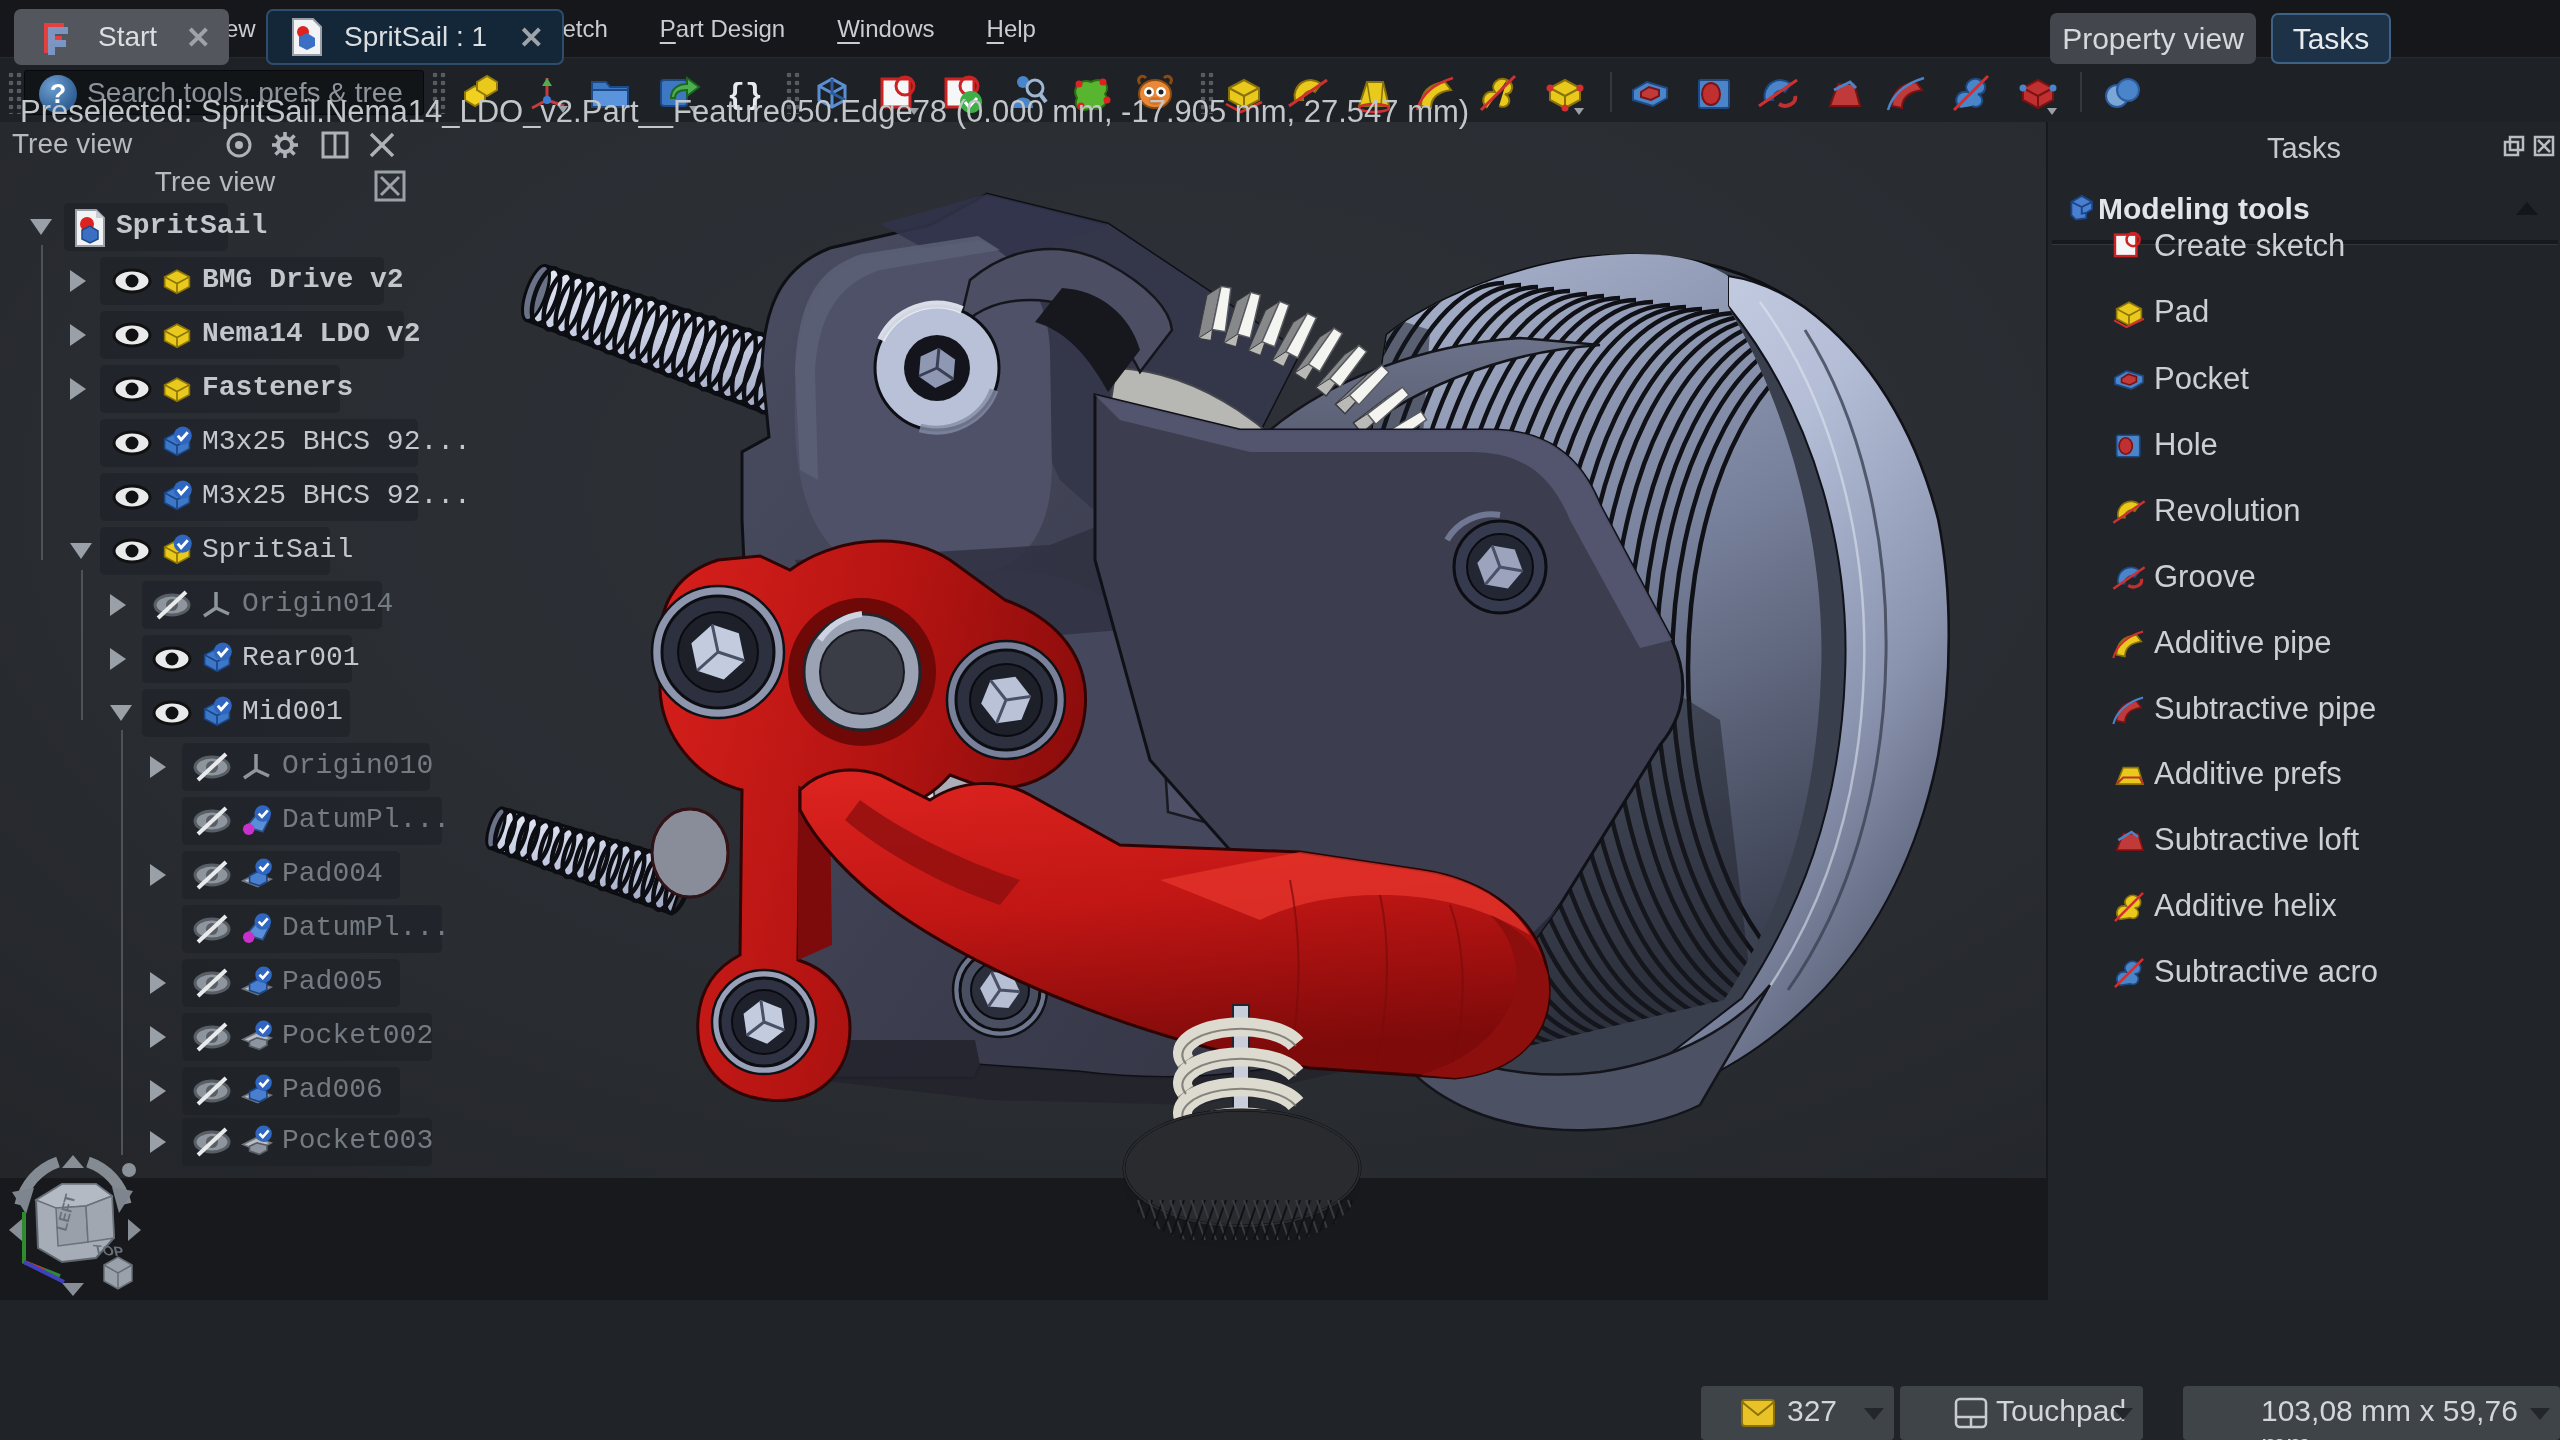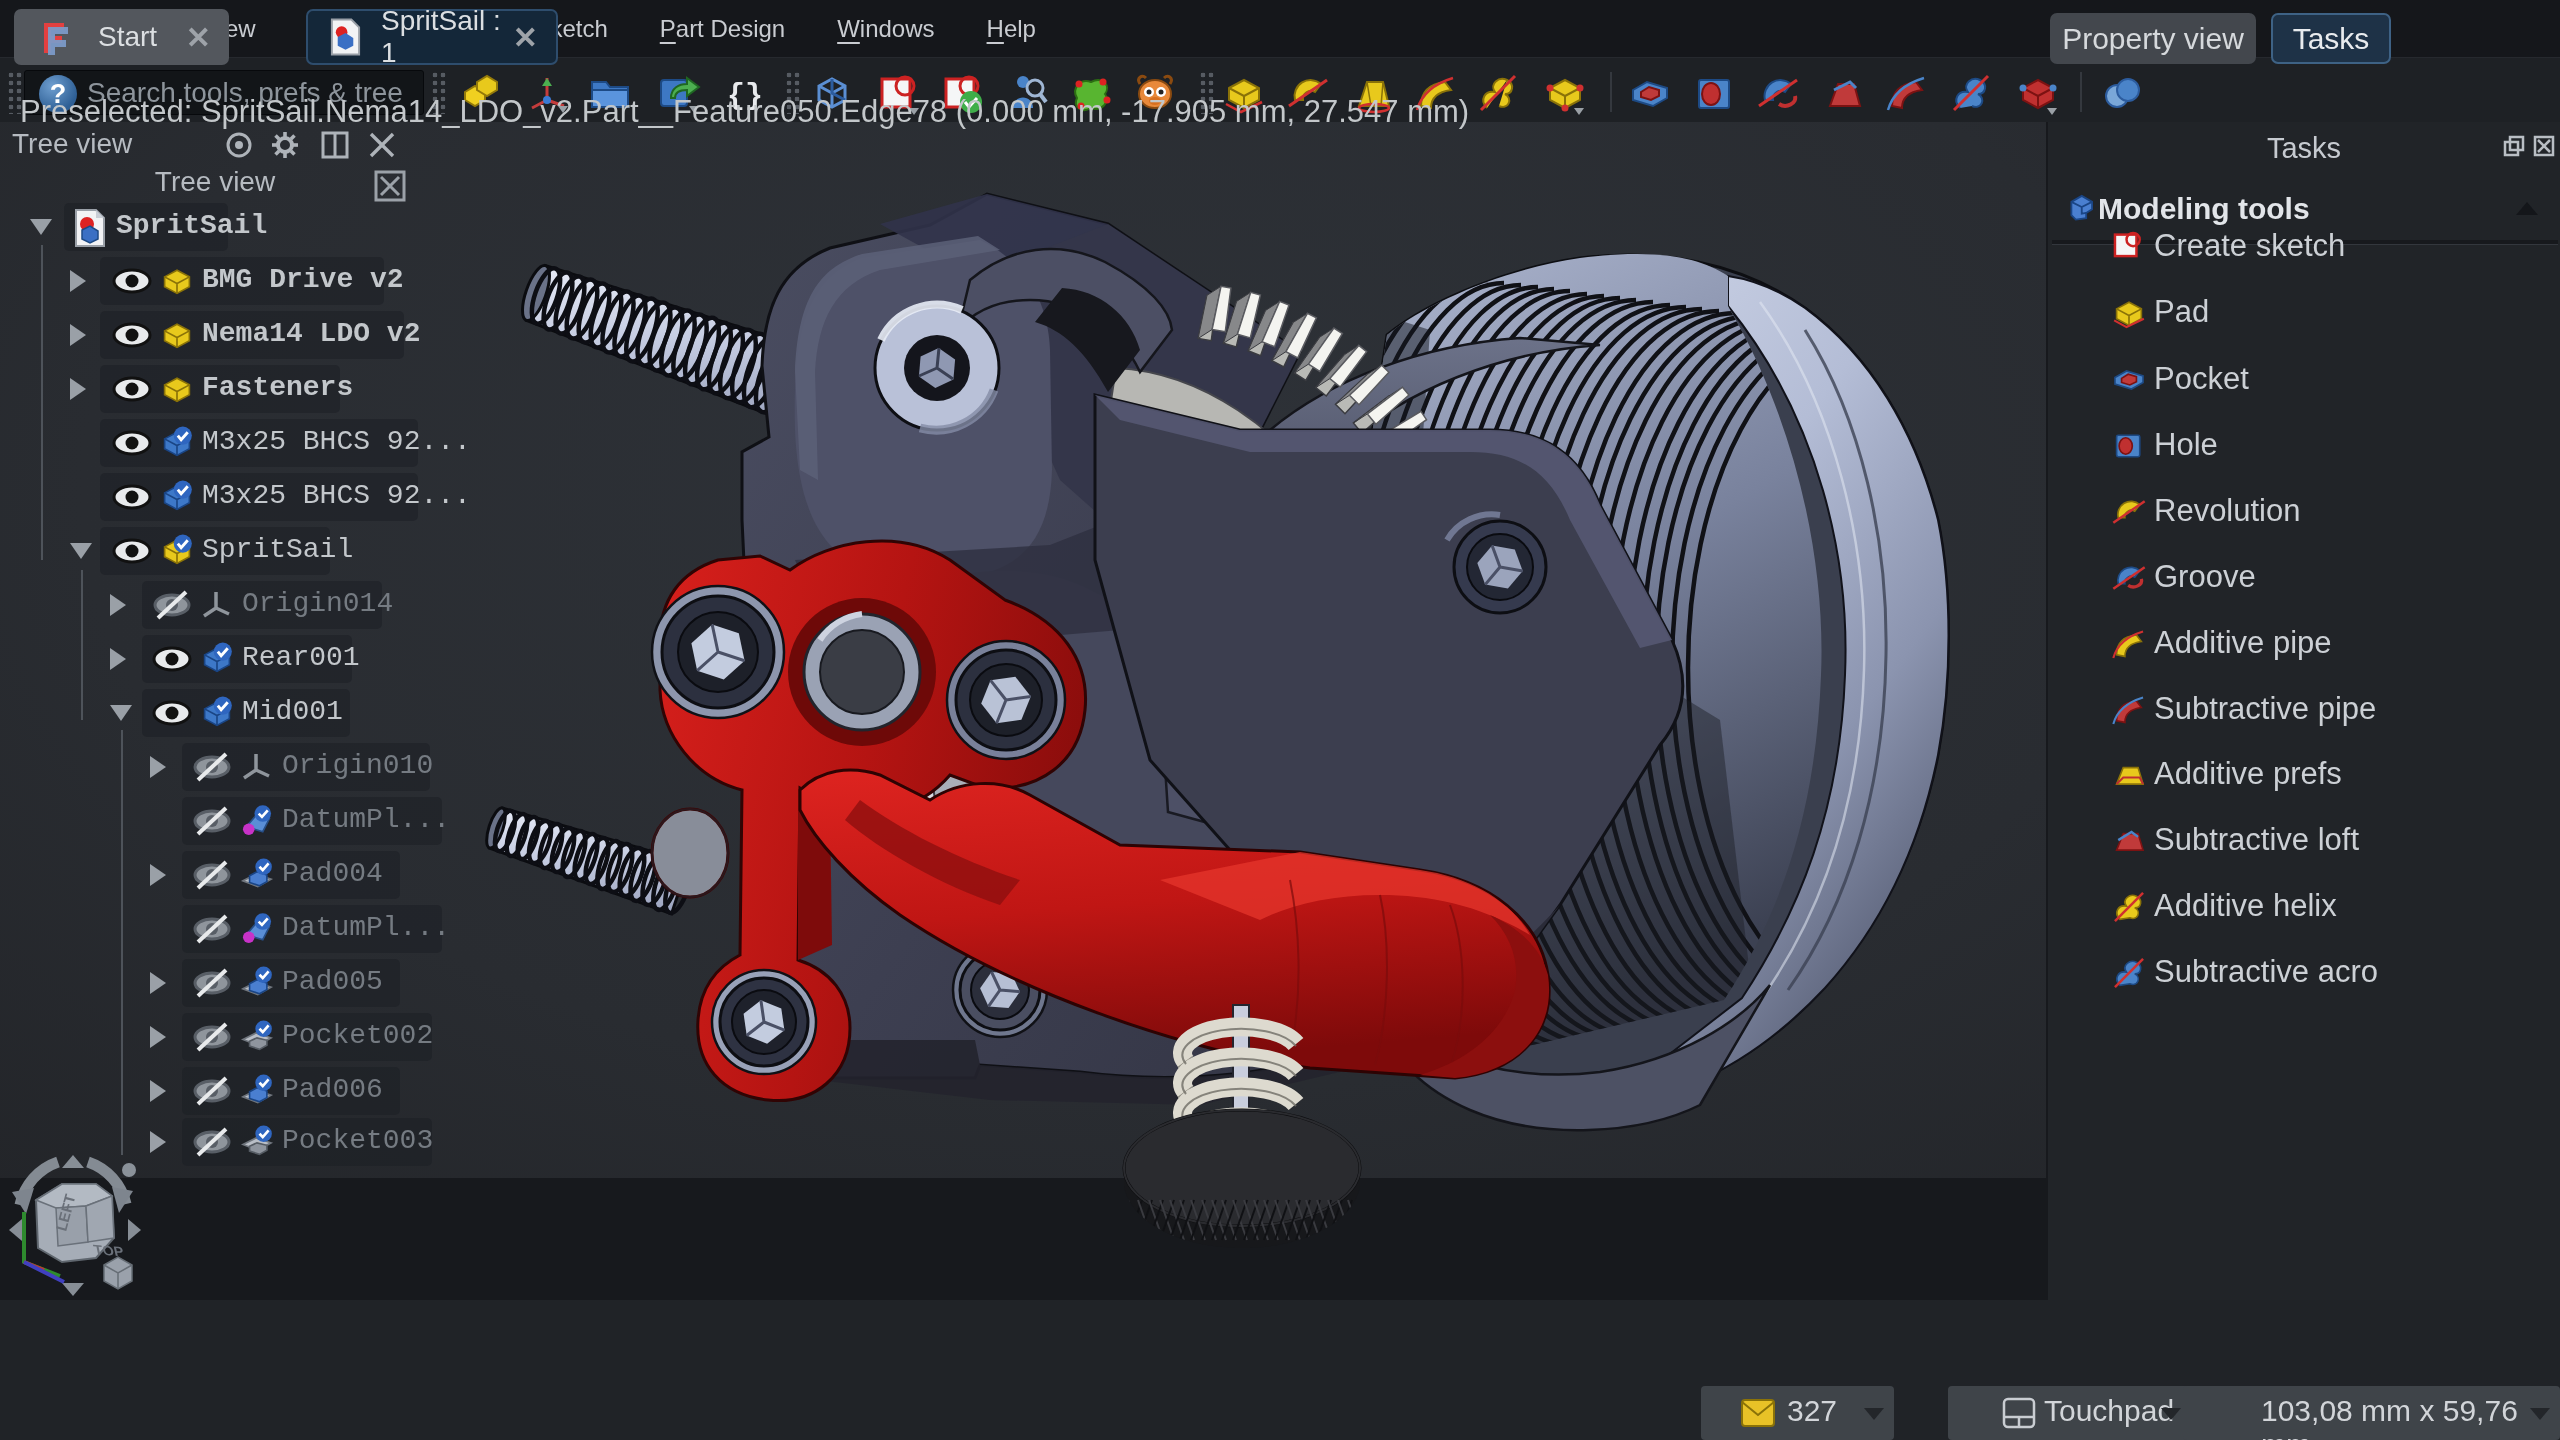--- a/index.html
+++ b/index.html
@@ -44,21 +44,21 @@
 #mtools .mt { position:absolute; left:50px; top:14px; font-size:30px; font-weight:bold; color:#e2e5e9; }
 #mtoolsline { position:absolute; top:118px; left:4px; width:506px; height:5px; background:#17191d;
   border-bottom:1px solid #33373d; }
 .titem { position:absolute; left:106px; font-size:31px; color:#ccd0d5; }
 .ticonR { position:absolute; left:62px; width:36px; height:36px; }
 
 #bottombar { position:absolute; left:0; top:1300px; width:2560px; height:140px; background:#202327; }
 .tab { position:absolute; top:9px; height:56px; border-radius:7px; font-size:28px; color:#dcdfe2;
   display:flex; align-items:center; }
 #tab1 { left:14px; width:215px; background:#53575d; }
-#tab2 { left:266px; width:252px; background:#142739; border:2px solid #2e4d6d;margin-left:40px; }
+#tab2 { left:266px; width:298px; background:#142739; border:2px solid #2e4d6d; }
 .tabx { color:#9ea3a9; font-size:30px; margin-left:auto; margin-right:18px; font-weight:bold;}
 #statustext { position:absolute; left:20px; top:94px; font-size:31px; color:#c3c7ca; }
 .btn { position:absolute; top:13px; height:51px; border-radius:7px; font-size:30px; color:#d6d9dc;
   text-align:center; }
 #btnprop { left:2050px; width:206px; background:#43474d; line-height:51px; }
 #btntasks { left:2271px; width:120px; background:#1e3247; border:2px solid #3e6285; line-height:47px; color:#e8ebee; }
 .sbox { position:absolute; top:1386px; height:54px; background:#3f4449; border-radius:4px; color:#d2d5d9;
   font-size:30px; }
 .sarrow { position:absolute; right:10px; top:22px; width:0; height:0; border-left:10px solid transparent;
   border-right:10px solid transparent; border-top:12px solid #23262a; }
@@ -910,21 +910,21 @@
     <div class="btn" id="btnprop">Property view</div>
     <div class="btn" id="btntasks">Tasks</div>
     <div class="sbox" style="left:1701px;width:193px;">
       <svg style="position:absolute;left:40px;top:11px" width="34" height="32" viewBox="0 0 34 32">
 <rect x="1" y="3" width="32" height="26" rx="3" fill="#e8c227" stroke="#8a7208" stroke-width="2"></rect>
 <path d="M1 5 L17 18 L33 5" fill="none" stroke="#8a7208" stroke-width="2"></path>
       </svg>
 <span style="position:absolute;left:86px;top:8px">327</span>
       <div class="sarrow"></div>
     </div>
-    <div class="sbox" style="left:1900px;width:243px;margin-left:48px;">
+    <div class="sbox" style="left:1900px;width:243px;">
       <svg style="position:absolute;left:54px;top:11px" width="34" height="32" viewBox="0 0 34 32">
 <rect x="2" y="2" width="30" height="28" rx="4" fill="none" stroke="#c9cdd2" stroke-width="2.5"></rect>
 <line x1="2" y1="20" x2="32" y2="20" stroke="#c9cdd2" stroke-width="2.5"></line>
         <line x1="17" y1="20" x2="17" y2="30" stroke="#c9cdd2" stroke-width="2.5"></line>
       </svg>
 <span style="position:absolute;left:96px;top:8px">Touchpad</span>
       <div class="sarrow"></div>
     </div>
     <div class="sbox" style="left:2183px;width:377px;">
       <span style="position:absolute;left:78px;top:8px">103,08 mm x 59,76 mm</span>

